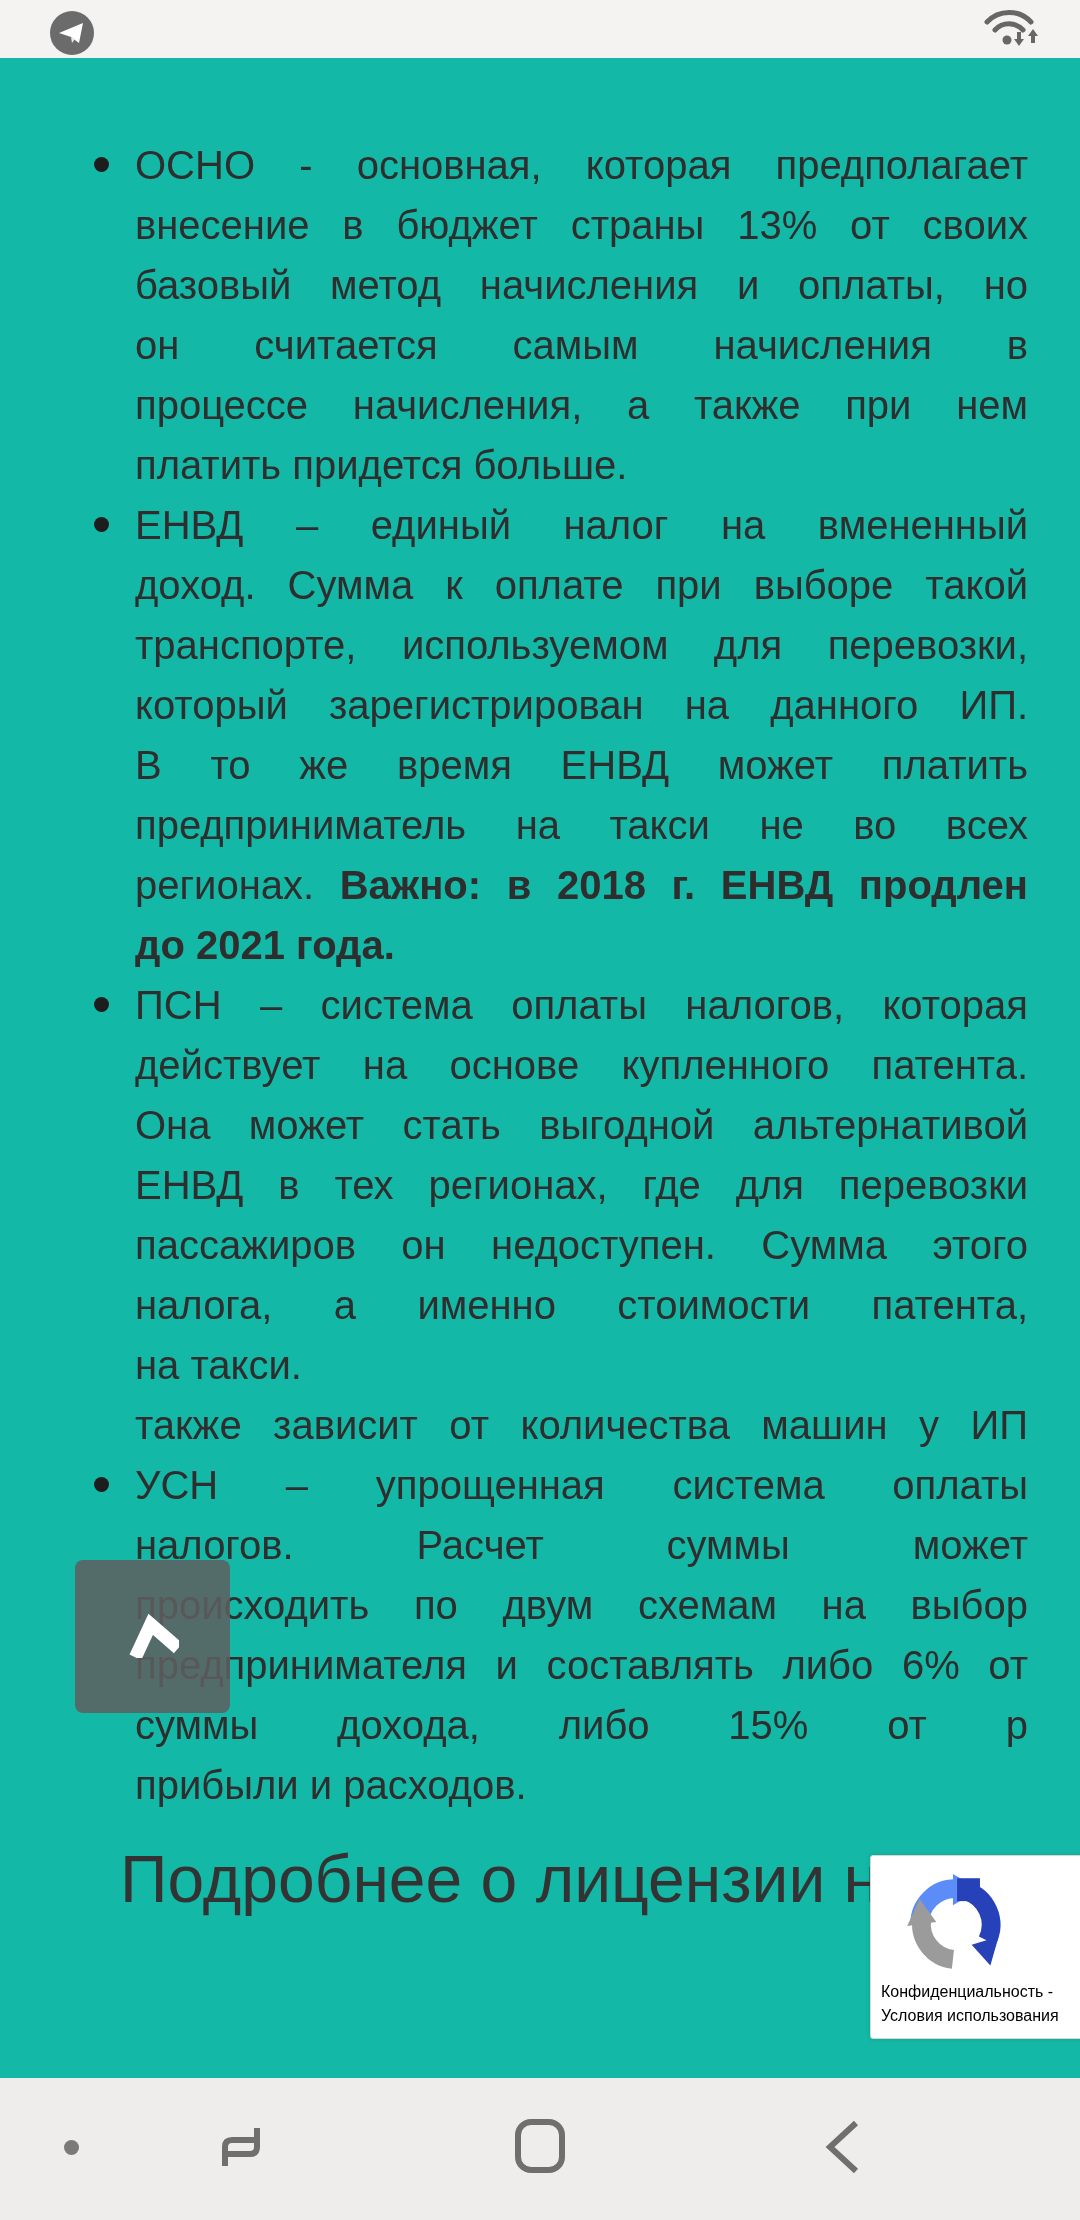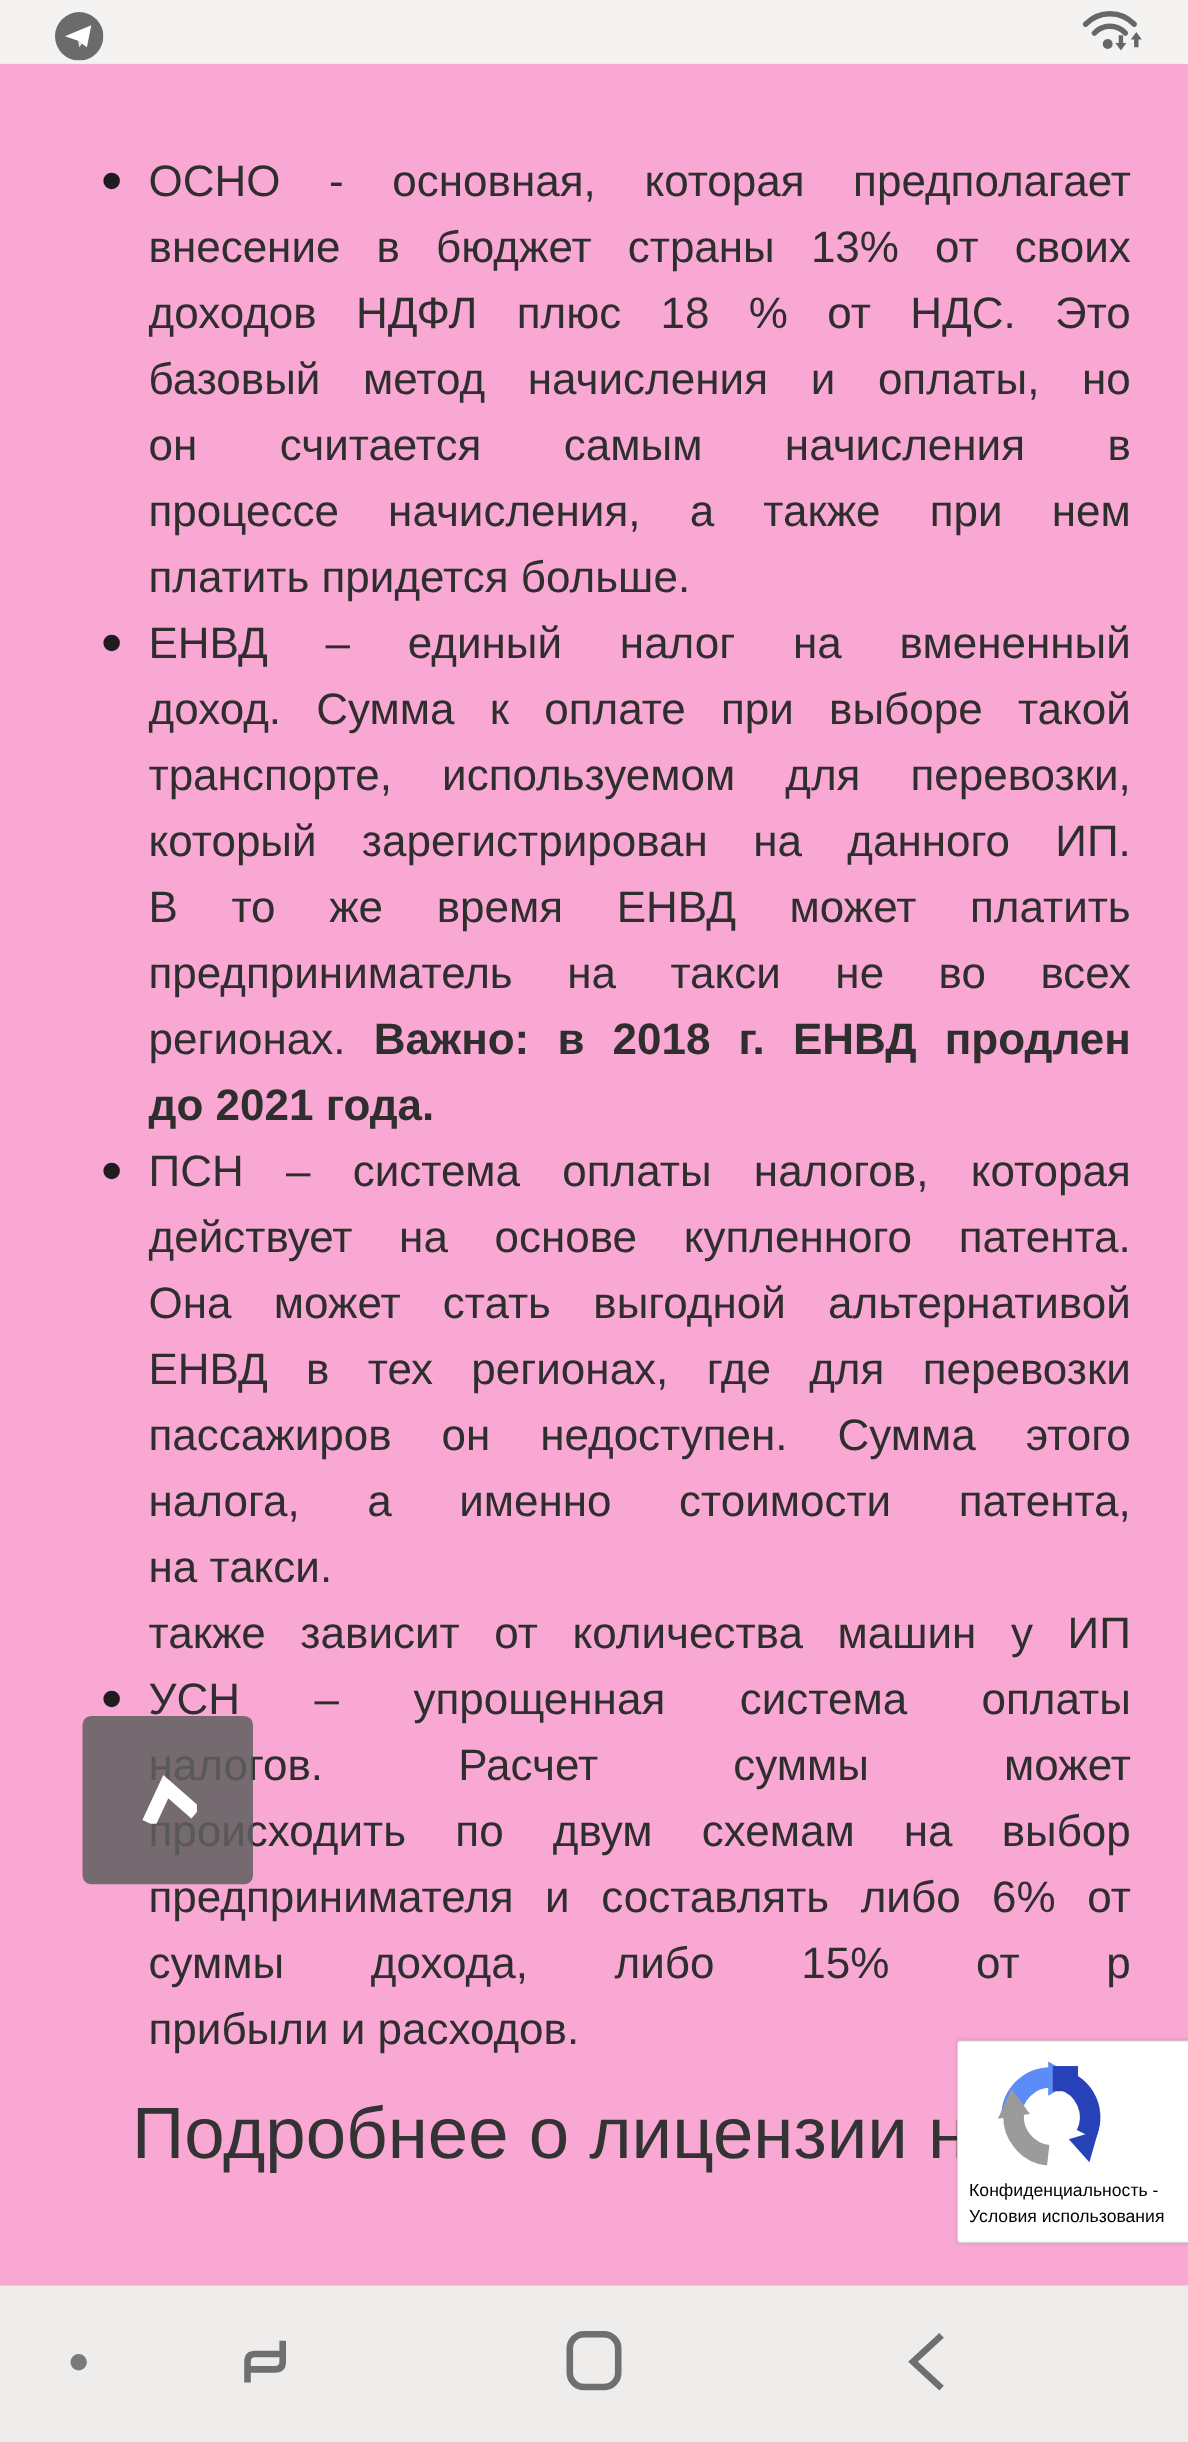--- a/index.html
+++ b/index.html
@@ -16,21 +16,21 @@
   .sb-right{
     position:absolute;right:14px;top:0;height:58px;
     display:flex;align-items:center;gap:10px;color:#5f5f5f;
     font-size:42px;font-weight:400;flex-direction:column;
   }
   .sb-right svg{display:block;}
   .sb-text{letter-spacing:0px;}
   
   .content{
     position:absolute;top:58px;left:0;width:1080px;height:2020px;
-    background:#f9a8d4;
+    background:#14b8a6;
   }
   ul.taxlist{margin:0;padding:77px 0 0 0;list-style:none;}
   ul.taxlist li{
     position:relative;padding:0 52px 0 135px;
     font-size:40px;line-height:60px;color:#2e2e2e;
   }
   ul.taxlist li::before{
     content:"";position:absolute;left:94px;top:22px;
     width:15px;height:15px;border-radius:50%;background:#1d1d1d;
   }
@@ -116,21 +116,20 @@
     </span>
     <span class="sb-text">22:03</span>
   </div>
 </div>
 
 <div class="content">
   <ul class="taxlist">
       <li>
         <div class="jline"><span>ОСНО - основная, которая предполагает</span></div>
         <div class="jline"><span>внесение в бюджет страны 13% от своих</span></div>
-        <div class="jline"><span>доходов НДФЛ плюс 18 % от НДС. Это</span></div>
         <div class="jline"><span>базовый метод начисления и оплаты, но</span></div>
         <div class="jline"><span>он считается самым начисления в</span></div>
         <div class="jline"><span>процессе начисления, а также при нем</span></div>
         <div class="jline last"><span>платить придется больше.</span></div>
       </li>
       <li>
         <div class="jline"><span>ЕНВД – единый налог на вмененный</span></div>
         <div class="jline"><span>доход. Сумма к оплате при выборе такой</span></div>
         <div class="jline"><span>транспорте, используемом для перевозки,</span></div>
         <div class="jline"><span>который зарегистрирован на данного ИП.</span></div>

